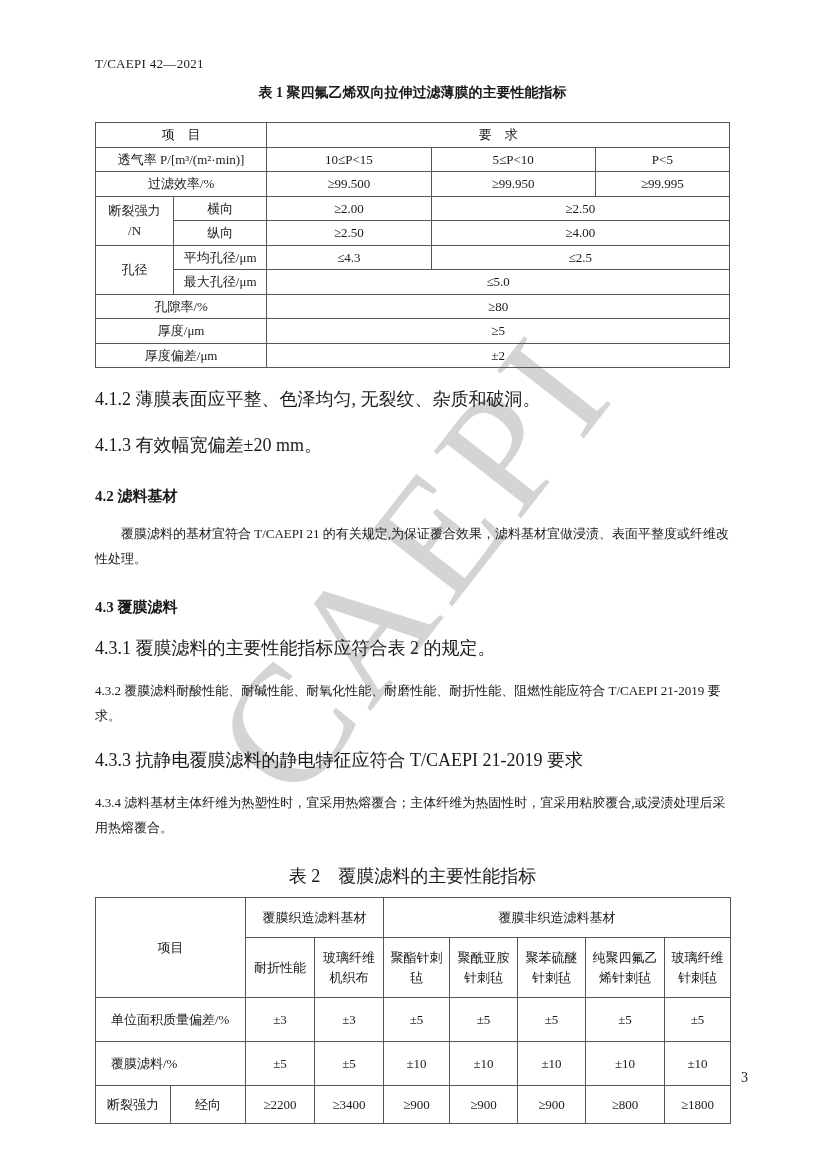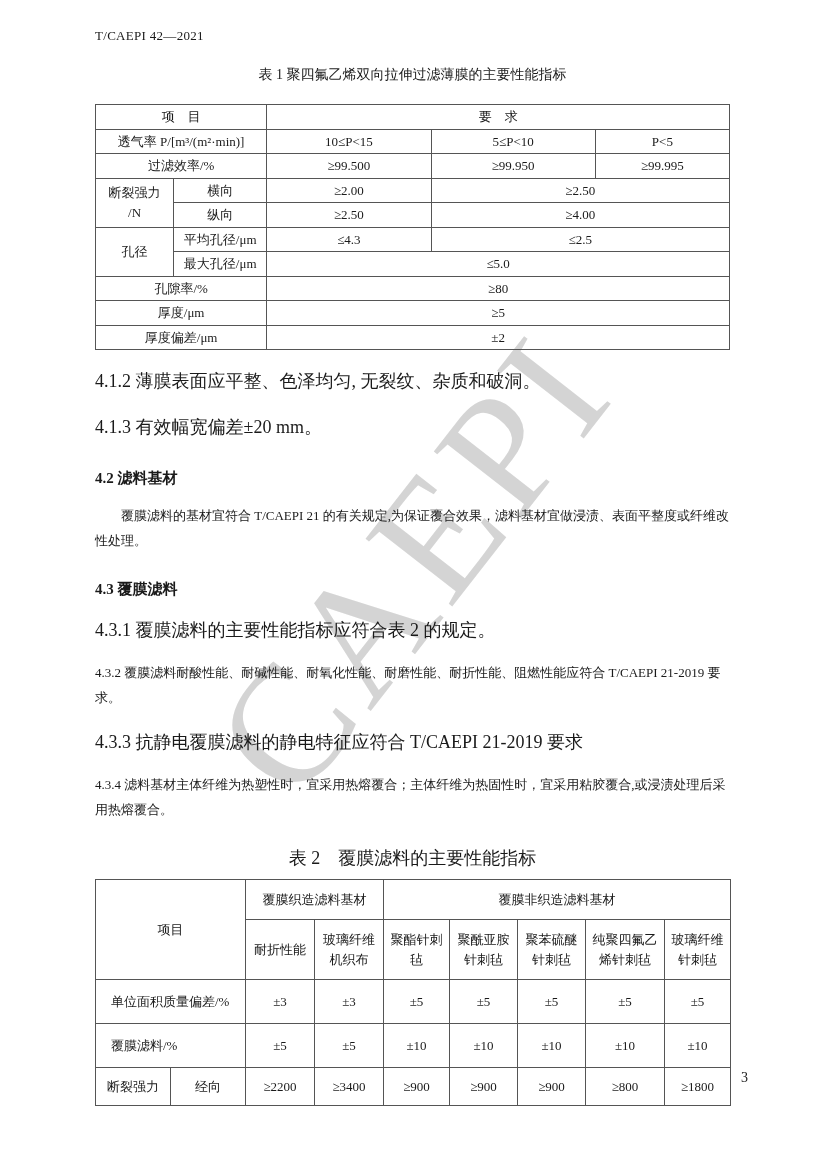--- a/index.html
+++ b/index.html
@@ -18,22 +18,22 @@
     font-size:168px;
     letter-spacing:8px;
     color:#ababab;
     opacity:.5;
     white-space:nowrap;
     z-index:0;
     pointer-events:none;
     font-family:"Liberation Serif","DejaVu Serif",serif;
   }
   .content{position:relative;z-index:1;padding:0 96px 0 95px;}
-  .doc-header{padding-top:28px;font-size:13px;letter-spacing:.3px;}
-  .tbl-title{margin-top:22px;text-align:center;font-weight:normal;font-size:14px;}
+  .doc-header{padding-top:56px;font-size:13px;letter-spacing:.3px;}
+  .tbl-title{margin-top:12px;text-align:center;font-weight:bold;font-size:14px;}
   .tbl-title2{margin-top:24px;text-align:center;font-weight:normal;font-size:18px;}
   table{border-collapse:collapse;width:100%;table-layout:fixed;}
   td{
     border:1px solid #555;
     text-align:center;
     vertical-align:middle;
     font-size:13px;
     padding:2px 3px;
     line-height:1.5;
     overflow:hidden;

